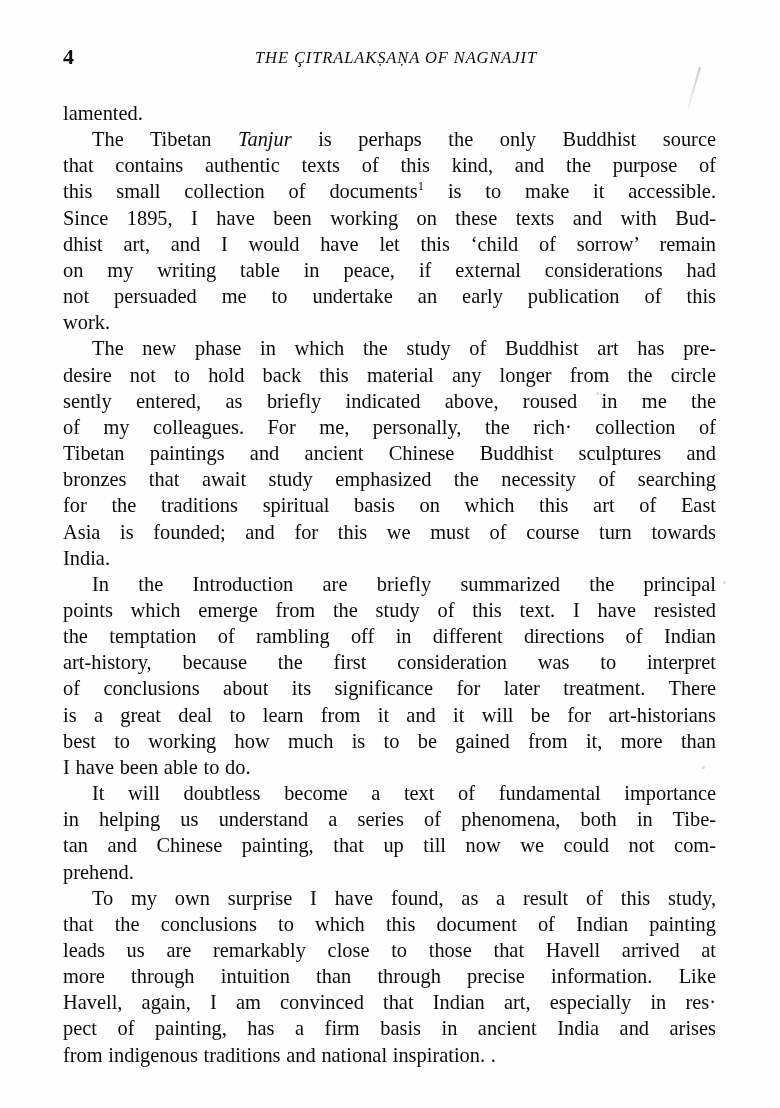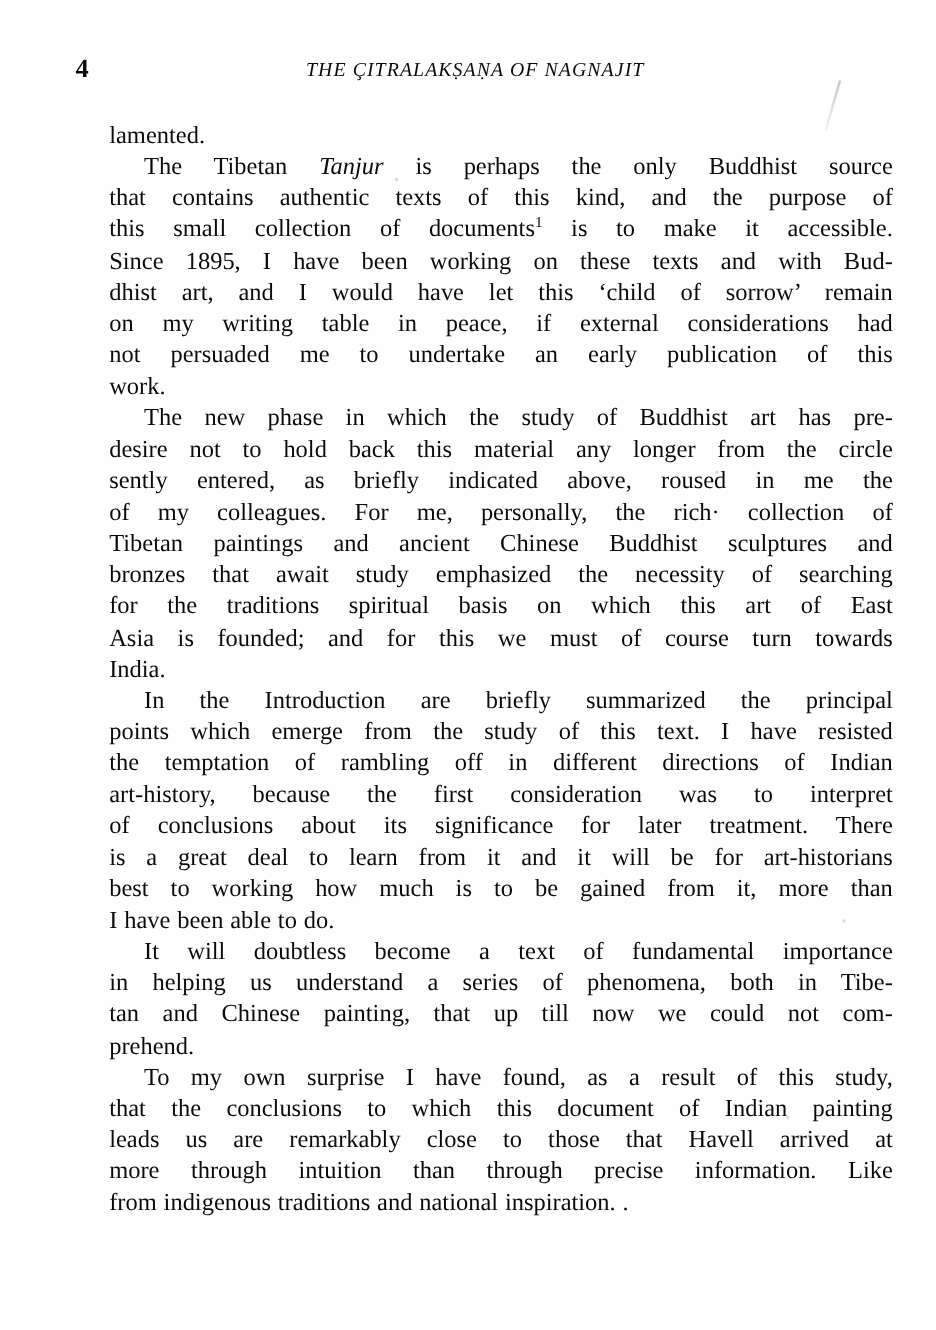--- a/index.html
+++ b/index.html
@@ -53,21 +53,20 @@
   
   .textblock {
     position: absolute;
     top: 100px;
     left: 63px;
     width: 653px;
     font-size: 20.4px;
     line-height: 26.15px;
     text-align: justify;
     text-justify: inter-word;
-    margin-left: 28px;
   }
   .textblock p {
     margin: 0;
     text-indent: 29px;
     word-spacing: 0.6px;
   }
   .textblock p.no-indent {
     text-indent: 0;
   }
   i.title-italic {
@@ -164,20 +163,22 @@
         <span class="j ind">It will doubtless  become a  text of fundamental  importance</span>
         <span class="j">in helping us understand a  series of phenomena,  both  in Tibe-</span>
         <span class="j">tan and Chinese  painting,  that up till  now we could not com-</span>
         <span class="jl">prehend.</span>
       </p>
       <p class="no-indent">
         <span class="j ind">To my own  surprise I have  found, as a result of this study,</span>
         <span class="j">that the conclusions to which  this document of Indian painting</span>
         <span class="j">leads us are  remarkably  close  to those  that  Havell arrived at</span>
         <span class="j">more through intuition than through precise information.  Like</span>
+        <span class="j">Havell,  again, I am convinced that Indian  art, especially in res·</span>
+        <span class="j">pect of painting, has  a firm  basis  in  ancient India and arises</span>
         <span class="jl">from indigenous traditions and national inspiration. .</span>
       </p>
     </div>
 
   <div class="margin-mark"></div>
   <div class="speck" style="left:329px; top:148px; width:3px; height:3px;"></div>
   <div class="speck" style="left:596px; top:392px; width:3px; height:3px;"></div>
   <div class="speck" style="left:723px; top:581px; width:3px; height:3px;"></div>
   <div class="speck" style="left:702px; top:766px; width:3px; height:3px;"></div>
   <div class="speck" style="left:150px; top:1004px; width:3px; height:3px;"></div>

